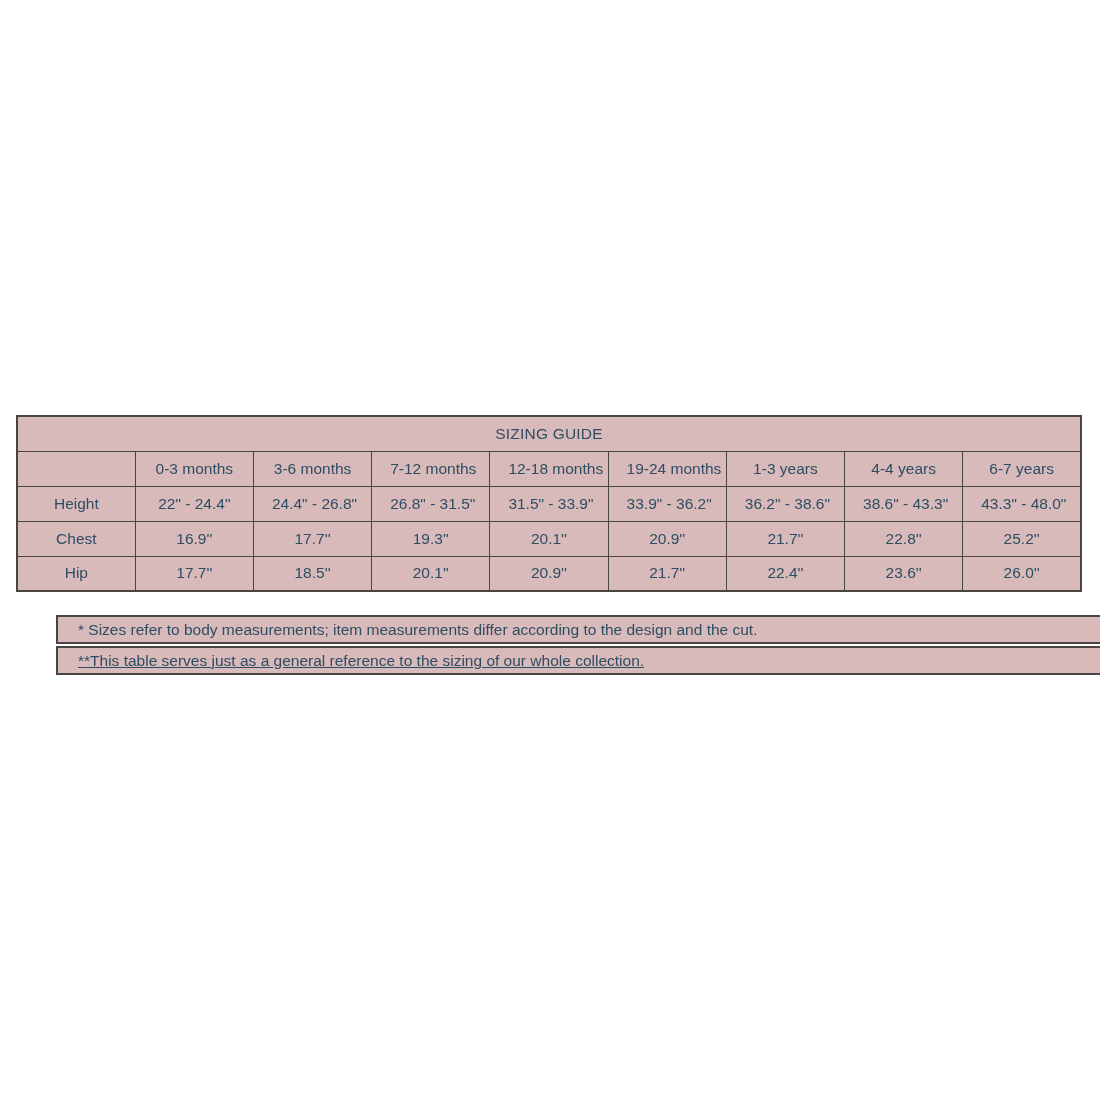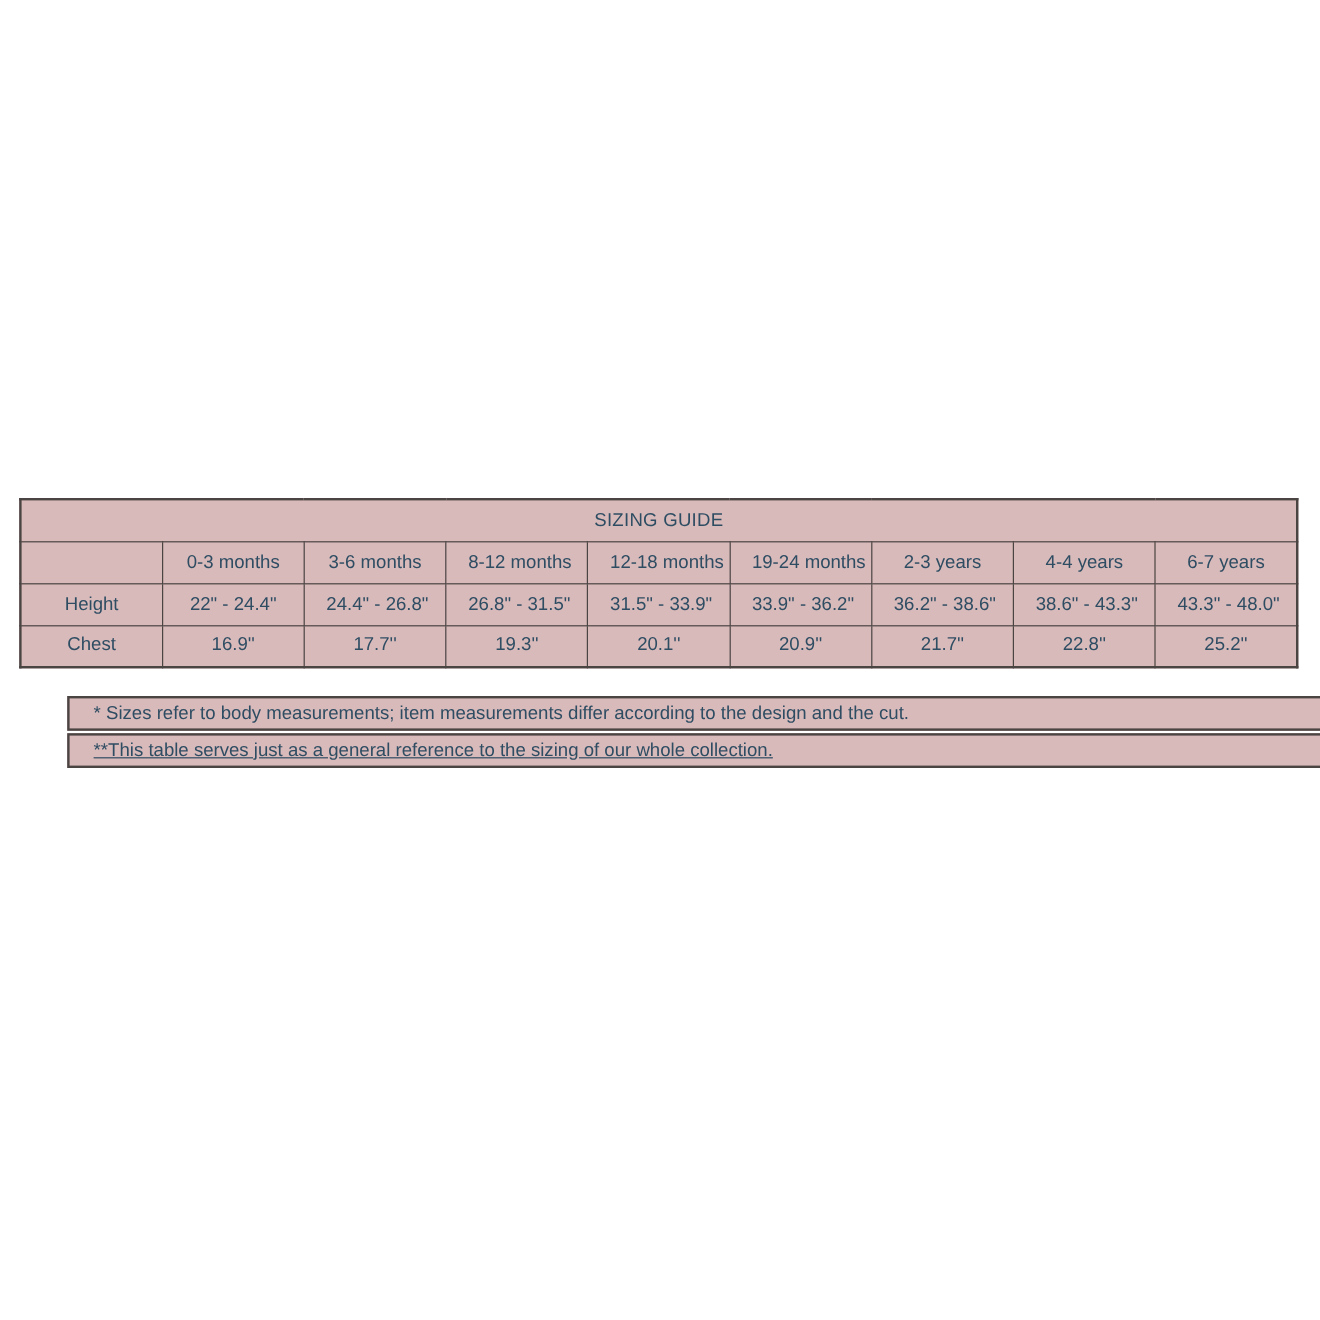--- a/index.html
+++ b/index.html
@@ -96,24 +96,24 @@
           <col>
       </colgroup>
       <tbody>
           <tr>
         <td class="title-cell" colspan="9">SIZING GUIDE</td>
       </tr>
       <tr>
         <td></td>
         <td>0-3 months</td>
         <td>3-6 months</td>
-        <td>8-12 months</td>
+        <td>7-12 months</td>
         <td>12-18 months</td>
         <td>19-24 months</td>
-        <td>2-3 years</td>
+        <td>1-3 years</td>
         <td>4-4 years</td>
         <td>6-7 years</td>
       </tr>
       <tr>
         <td class="row-label">Height</td>
         <td>22" - 24.4"</td>
         <td>24.4" - 26.8"</td>
         <td>26.8" - 31.5"</td>
         <td>31.5" - 33.9"</td>
         <td>33.9" - 36.2"</td>
@@ -125,20 +125,31 @@
         <td class="row-label">Chest</td>
         <td>16.9''</td>
         <td>17.7''</td>
         <td>19.3''</td>
         <td>20.1''</td>
         <td>20.9''</td>
         <td>21.7''</td>
         <td>22.8''</td>
         <td>25.2''</td>
       </tr>
+      <tr>
+        <td class="row-label">Hip</td>
+        <td>17.7''</td>
+        <td>18.5''</td>
+        <td>20.1''</td>
+        <td>20.9''</td>
+        <td>21.7''</td>
+        <td>22.4''</td>
+        <td>23.6''</td>
+        <td>26.0''</td>
+      </tr>
     </tbody>
       </table>
 
     <div class="notes">
       <div class="note-box">* Sizes refer to body measurements; item measurements differ according to the design and the cut.</div>
       <div class="note-box">**This table serves just as a general reference to the sizing of our whole collection.</div>
     </div>
 
   </div>
 </div>

